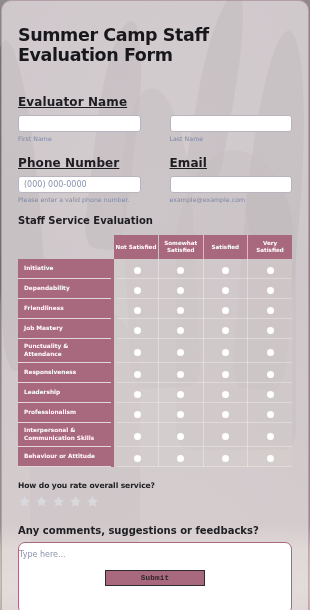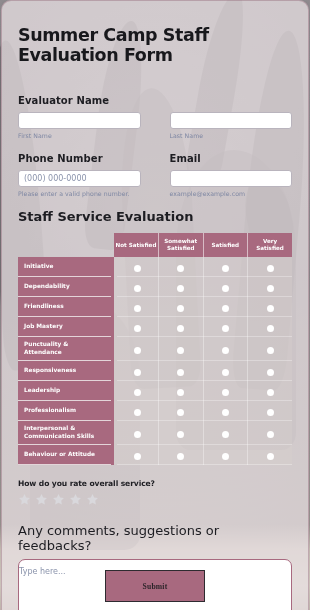--- a/index.html
+++ b/index.html
@@ -68,25 +68,26 @@
     font-family: "DejaVu Sans", sans-serif;
     font-weight: 800;
     font-size: 17.5px;
     letter-spacing: -0.4px;
     color: #18181c;
     margin: 8px 0 30px 0;
     line-height: 1.15;
   }
 
   .field-label {
-    font-size: 10px;
+    font-size: 12px;
     font-weight: 800;
     color: #1d1d22;
     letter-spacing: 0.1px;
     margin-bottom: 6px;
+    text-decoration: underline;
   }
 
   .row2 { display: flex; gap: 29px; }
   .col { flex: 1 1 0; min-width: 0; }
 
   .txt-input {
     display: block;
     width: 100%;
     height: 17px;
     border: 1px solid #b9b4bd;
@@ -104,21 +105,21 @@
     font-size: 6.2px;
     color: #7e87a3;
     margin-top: 3px;
     letter-spacing: 0.05px;
   }
 
   .block { margin-bottom: 14px; }
   .block.tight { margin-bottom: 12px; }
 
   .section-label {
-    font-size: 13px;
+    font-size: 10px;
     font-weight: 800;
     color: #1d1d22;
     margin: 4px 0 9px 0;
   }
 
   
   .matrix { width: 100%; border-collapse: collapse; table-layout: fixed; }
   .matrix col.c-label { width: 96px; }
 
   .matrix th.corner { background: transparent; border: none; }
@@ -182,22 +183,22 @@
   }
   .stars { display: flex; gap: 4px; }
   .star {
     width: 13px; height: 13px;
     display: block;
     fill: #d9d8dc;
   }
 
   
   .comment-q {
-    font-size: 13px;
-    font-weight: 400;
+    font-size: 10px;
+    font-weight: 700;
     color: #1d1d22;
     margin: 17px 0 6px 0;
   }
   .textarea {
     display: block;
     width: 100%;
     height: 72px;
     border: 1px solid #a8697f;
     border-radius: 7px;
     background: #ffffff;
@@ -213,26 +214,26 @@
   
   .submit-wrap {
     position: absolute;
     left: 0; right: 0;
     top: 570px;
     display: flex;
     justify-content: center;
   }
   .submit-btn {
     width: 100px;
-    height: 32px;
+    height: 16px;
     border-radius: 0;
     border: 1px solid #2e2b30;
     background: #a8697f;
     color: #2b2429;
-    font-family: Liberation Serif, serif;
+    font-family: Liberation Mono, monospace;
     font-size: 7.6px;
     font-weight: 800;
     cursor: pointer;
     letter-spacing: 0.2px;
   }
 </style>
 </head>
 <body>
 
 <div class="page">

